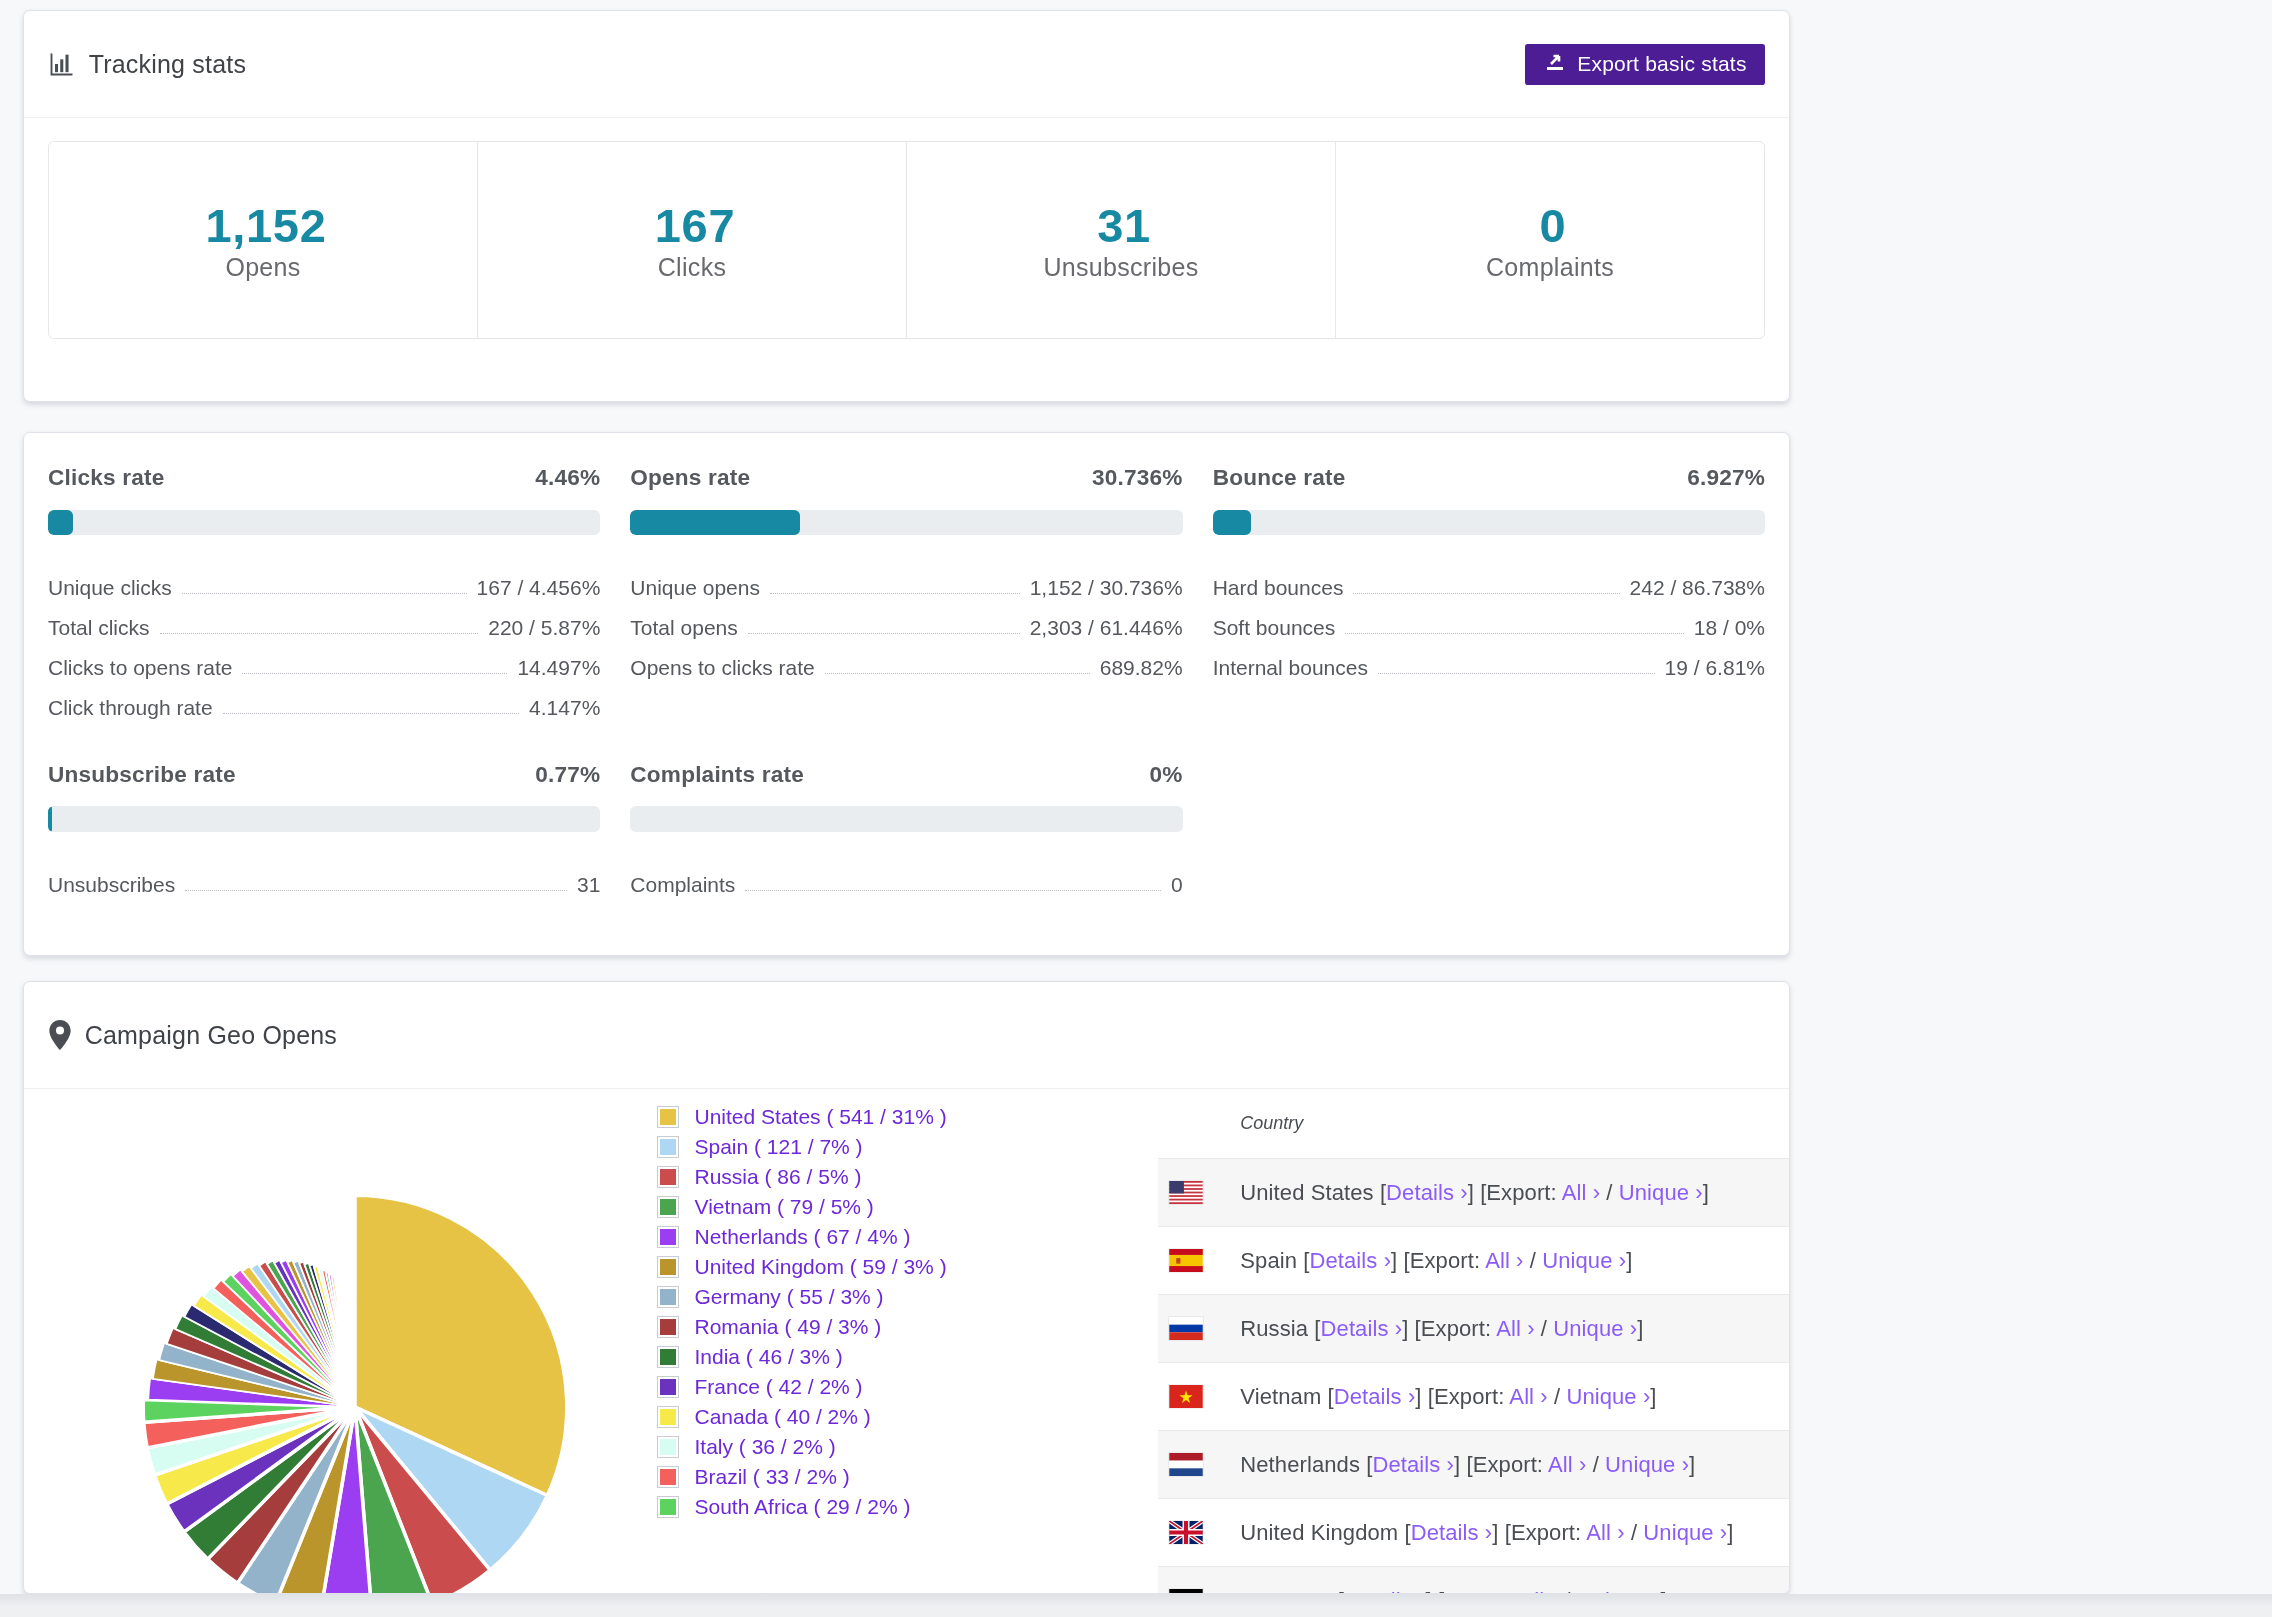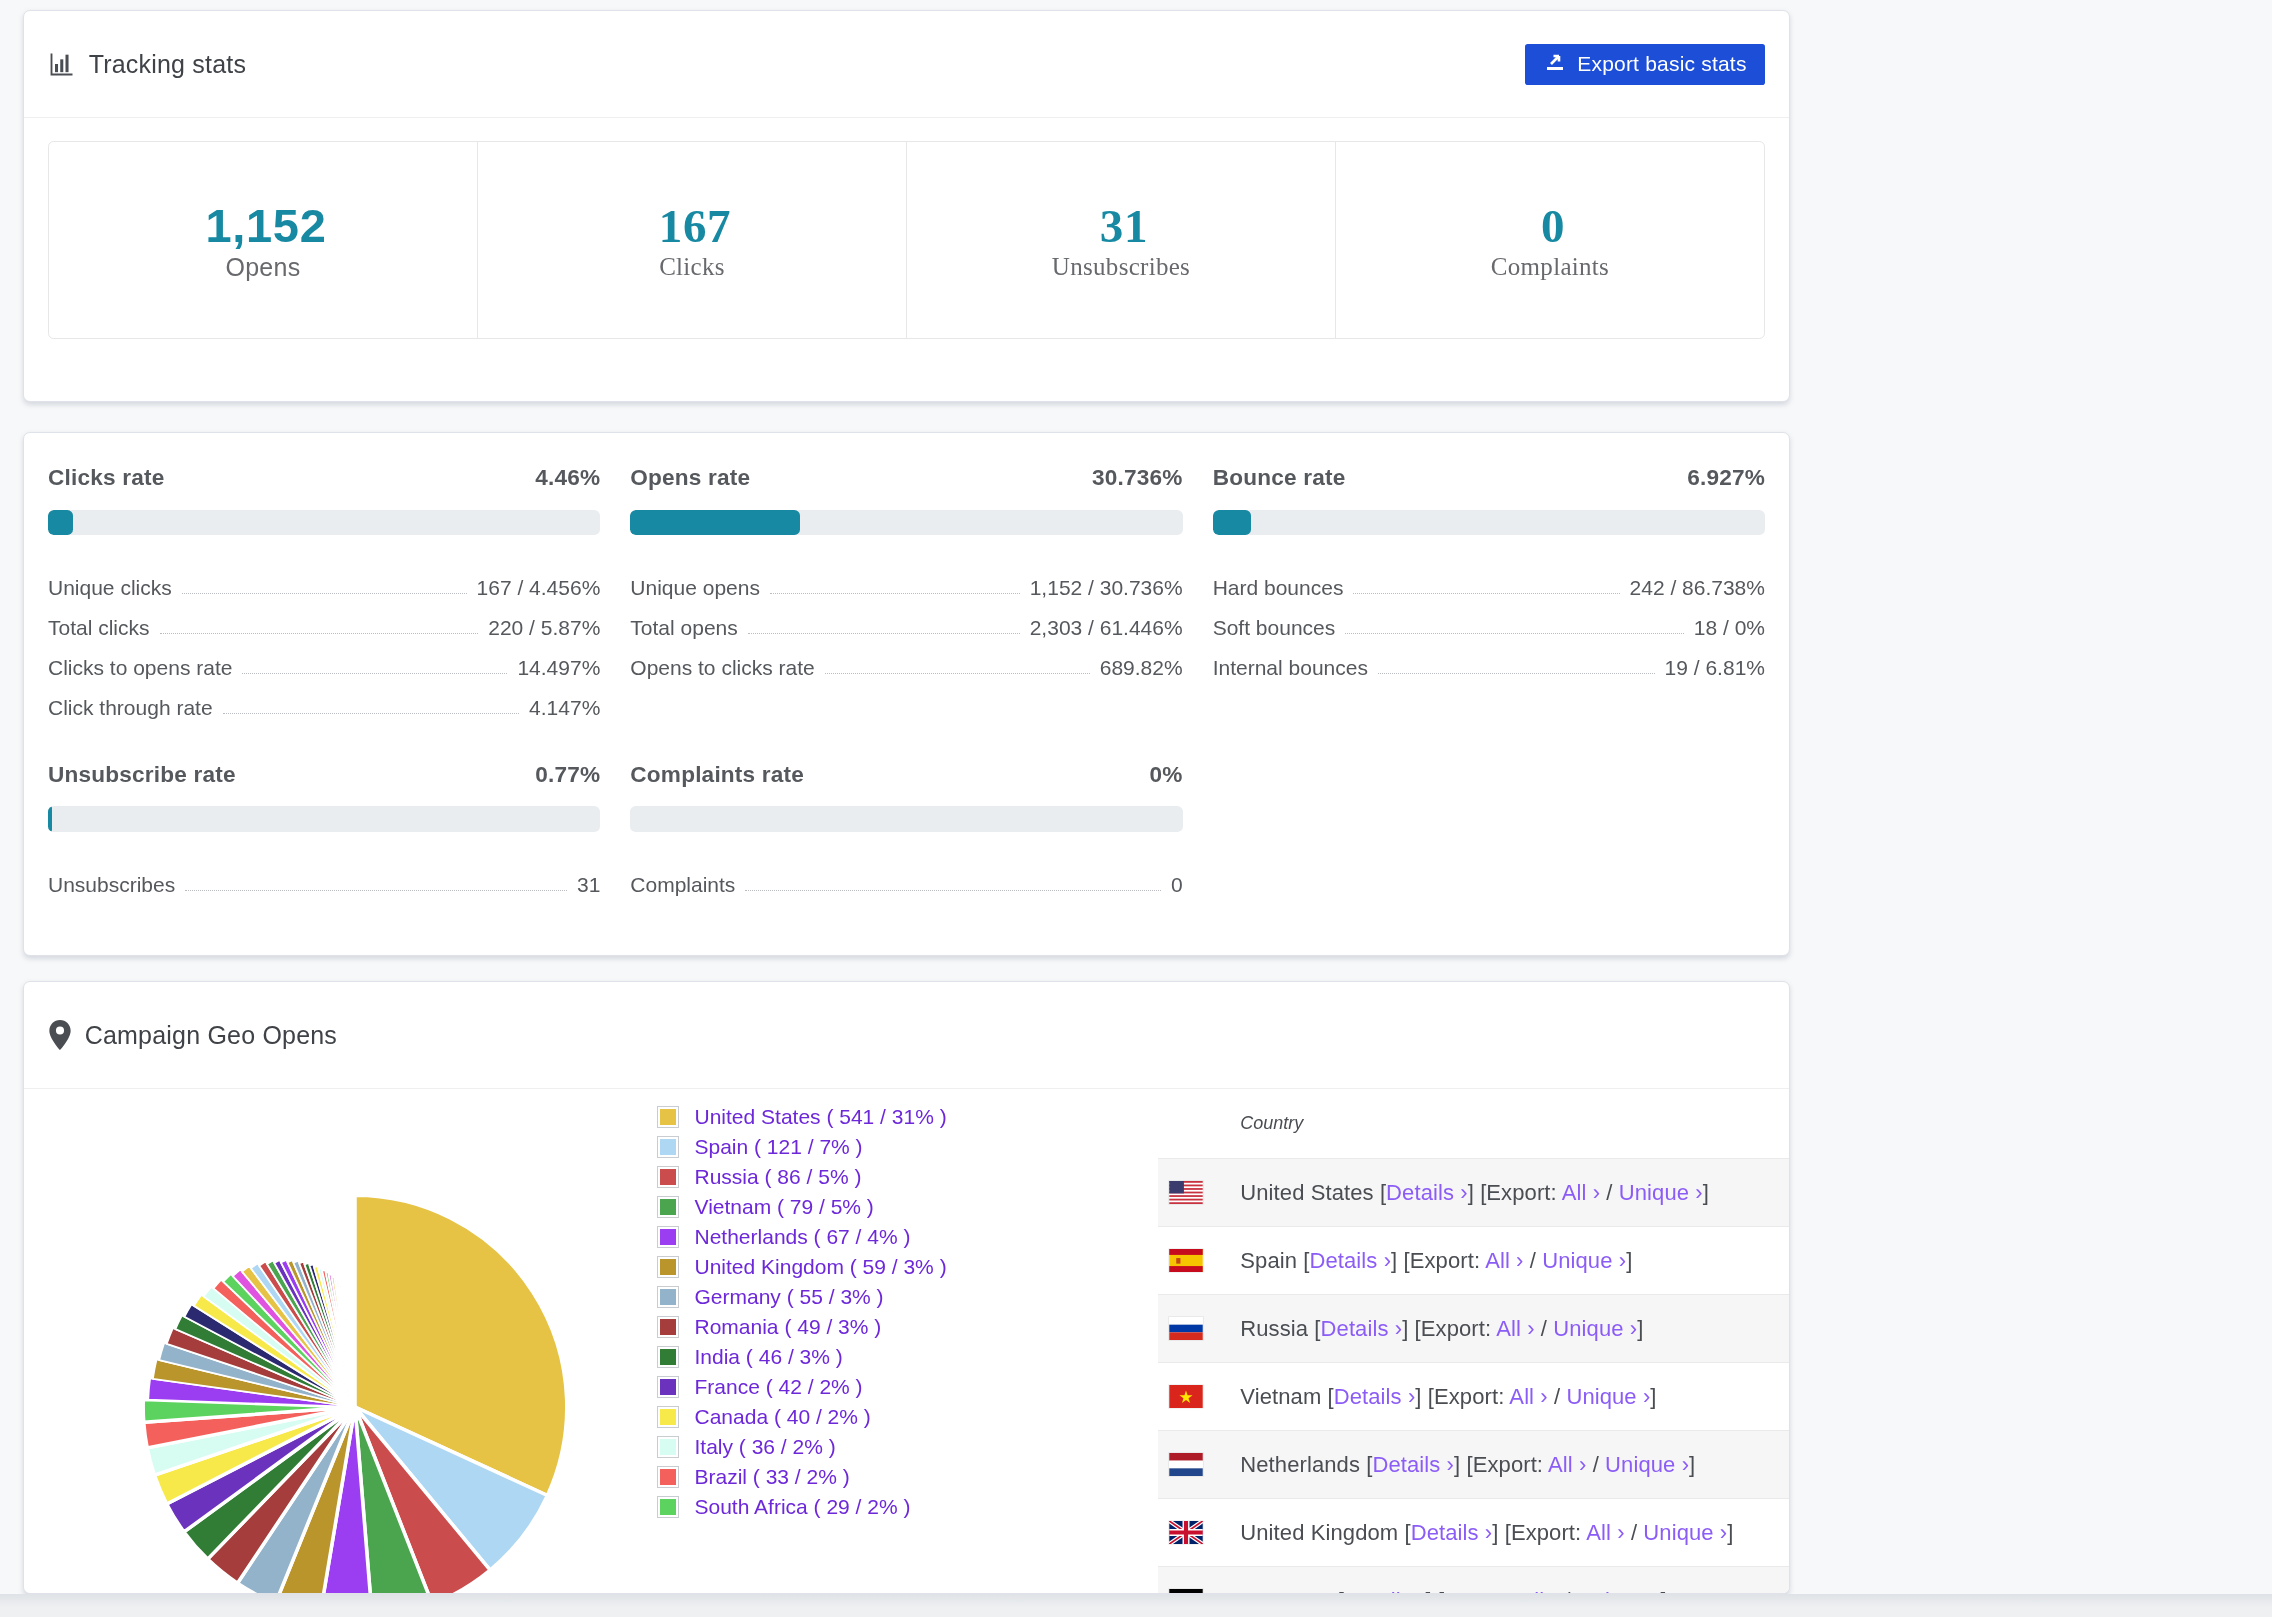--- a/index.html
+++ b/index.html
@@ -11,26 +11,26 @@
     border:0.7px solid #dfe3e9; border-radius:7px;
     box-shadow:0 2.8px 5.6px rgba(130,140,160,.28); }
   .card-header { display:flex; align-items:center; height:106px; padding:0 24px; }
   .card-header h2 { font-size:25px; font-weight:500; color:#3f4247; letter-spacing:0.2px; }
   .hdr-icon { display:inline-flex; margin-right:12.7px; }
   .card-divider { border-top:0.7px solid #efefef; }
 
   
   #card-tracking { top:10px; height:392px; }
   .export-btn { margin-left:auto; display:flex; align-items:center; gap:10px;
-    background:#1d4ed8; color:#fff; border:none; border-radius:2.8px;
+    background:#4c1d95; color:#fff; border:none; border-radius:2.8px;
     height:41px; padding:0 18.4px; font-size:21px; font-family:inherit; cursor:pointer; letter-spacing:0.2px;}
   .summary-box { margin:22.6px 24px; height:198px; border:0.7px solid #e7e7e7;
     border-radius:5.6px; display:flex; background:#fff; }
   .sum-cell { flex:1; display:flex; flex-direction:column; align-items:center; justify-content:center; }
-  .sum-cell + .sum-cell { border-left:0.7px solid #e7e7e7;font-family:Liberation Serif, serif; }
+  .sum-cell + .sum-cell { border-left:0.7px solid #e7e7e7; }
   .sum-value { font-size:47px; font-weight:700; color:#1789a2; letter-spacing:0.7px;margin-left:6px; }
   .sum-label { font-size:25px; color:#67696d; margin-top:0; letter-spacing:0.3px; }
 
   
   #card-rates { top:432px; height:524px; padding:21px 24px; }
   #rates-grid { display:grid; grid-template-columns:repeat(3,1fr); column-gap:42px; row-gap:37px;gap:30px; }
   .rb-head { display:flex; justify-content:space-between; align-items:baseline;
     font-size:22.6px; font-weight:700; color:#55585c; margin:11.3px 0 18.4px; letter-spacing:0.2px; }
   .rb-bar { height:25.4px; background:#eaedf0; border-radius:5.6px; overflow:hidden; }
   .rb-fill { height:100%; background:#1789a2; border-radius:5.6px; }

